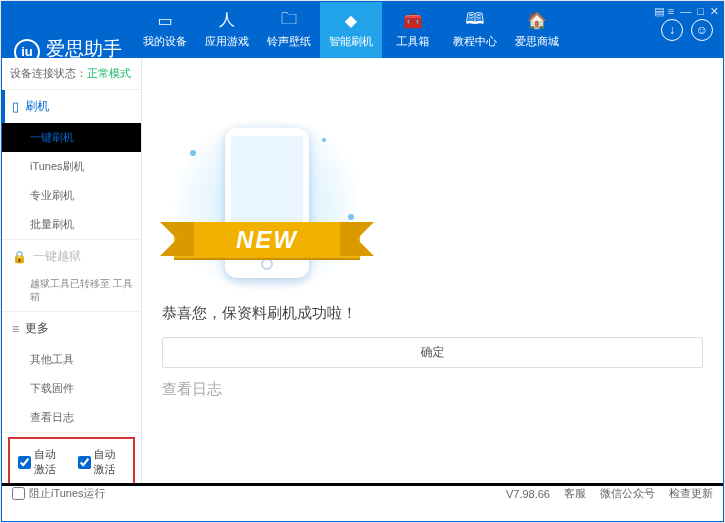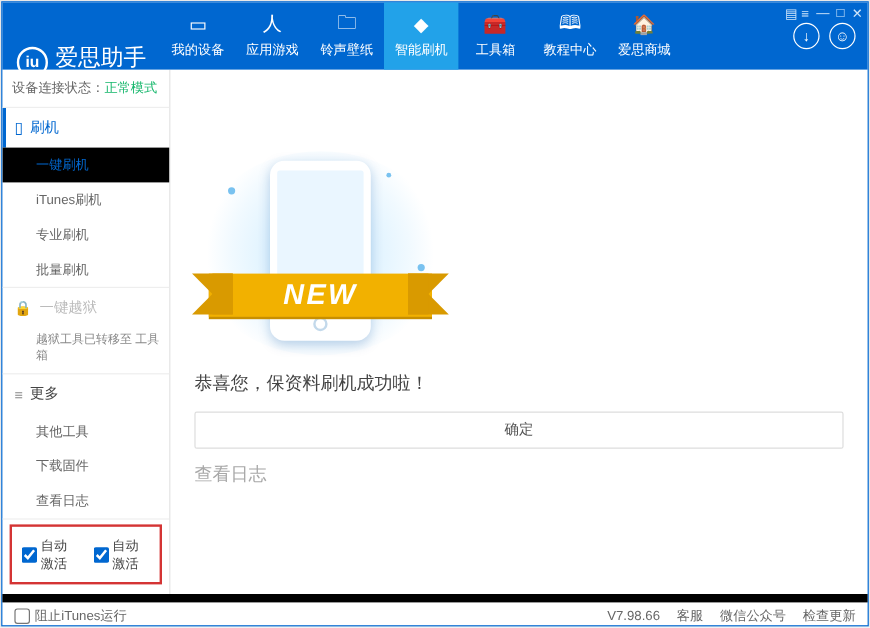--- a/index.html
+++ b/index.html
@@ -39,21 +39,21 @@
 .phone .scr { flex: 1; width: 100%; background: #eaf6ff; border-radius: 2px; }
 .phone .homeb { width: 12px; height: 12px; border: 2px solid #c3d9eb; border-radius: 50%; margin-top: 5px; }
 .ribbon { position: absolute; left: 12px; right: 12px; bottom: 32px; background: #f2b100; color: #fff; font-weight: bold; font-style: italic; font-size: 24px; text-align: center; padding: 4px 0; letter-spacing: 2px; box-shadow: 0 2px 0 #c88f00; }
 .ribbon:before, .ribbon:after { content: ""; position: absolute; top: 0; width: 0; height: 0; border: 17px solid #d99a00; }
 .ribbon:before { left: -14px; border-left-color: transparent; }
 .ribbon:after { right: -14px; border-right-color: transparent; }
 .dots { position: absolute; width: 6px; height: 6px; background: #79c2f0; border-radius: 50%; }
 .msg { font-size: 15px; color: #444; margin-bottom: 14px; }
 .okbtn { border: 1px solid #ddd; background: #fff; padding: 6px 24px; font-size: 12px; color: #555; cursor: pointer; border-radius: 2px; margin-bottom: 12px; }
 .loglink { font-size: 15px; color: #a8a8a8; cursor: pointer; }
-.footer { height: 26px; border-top: 7px solid #000000; display: flex; align-items: flex-end; font-size: 11px; color: #666; padding: 0 10px; }
+.footer { height: 38px; border-top: 3px solid #000000; display: flex; align-items: flex-start; font-size: 11px; color: #666; padding: 0 10px; }
 .footer .l { display: flex; align-items: center; gap: 4px; }
 .footer .r { margin-left: auto; display: flex; align-items: center; gap: 14px; }
 .footer .r span { cursor: pointer; }
 .ic { font-size: 16px; }
 </style>
 </head>
 <body>
 <div class="app">
   <div class="header">
     <div class="winbtns">

